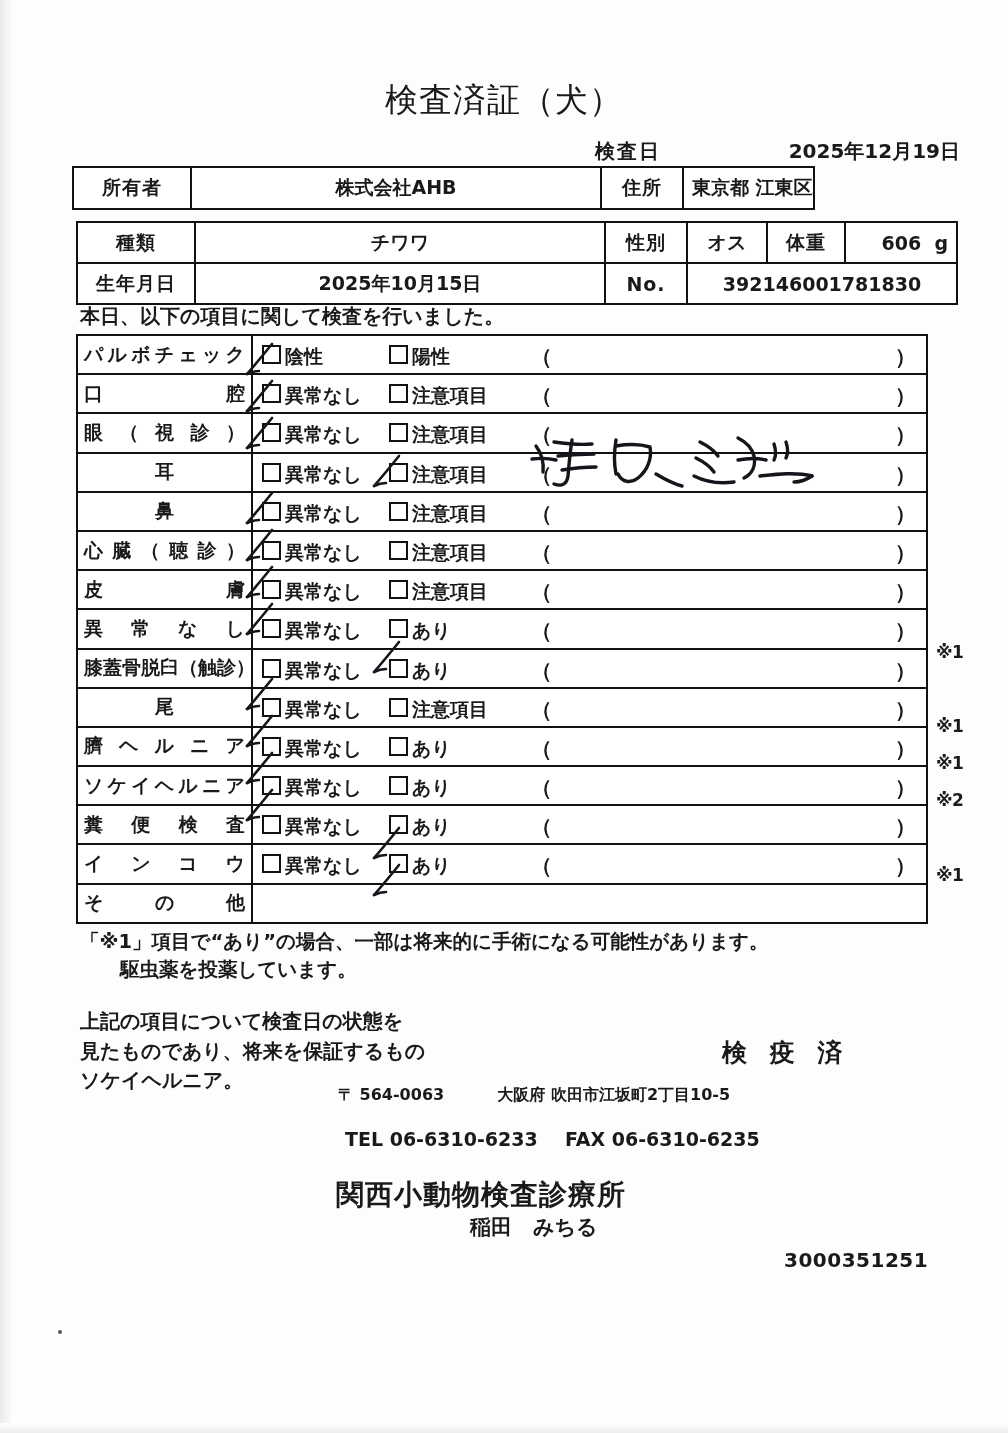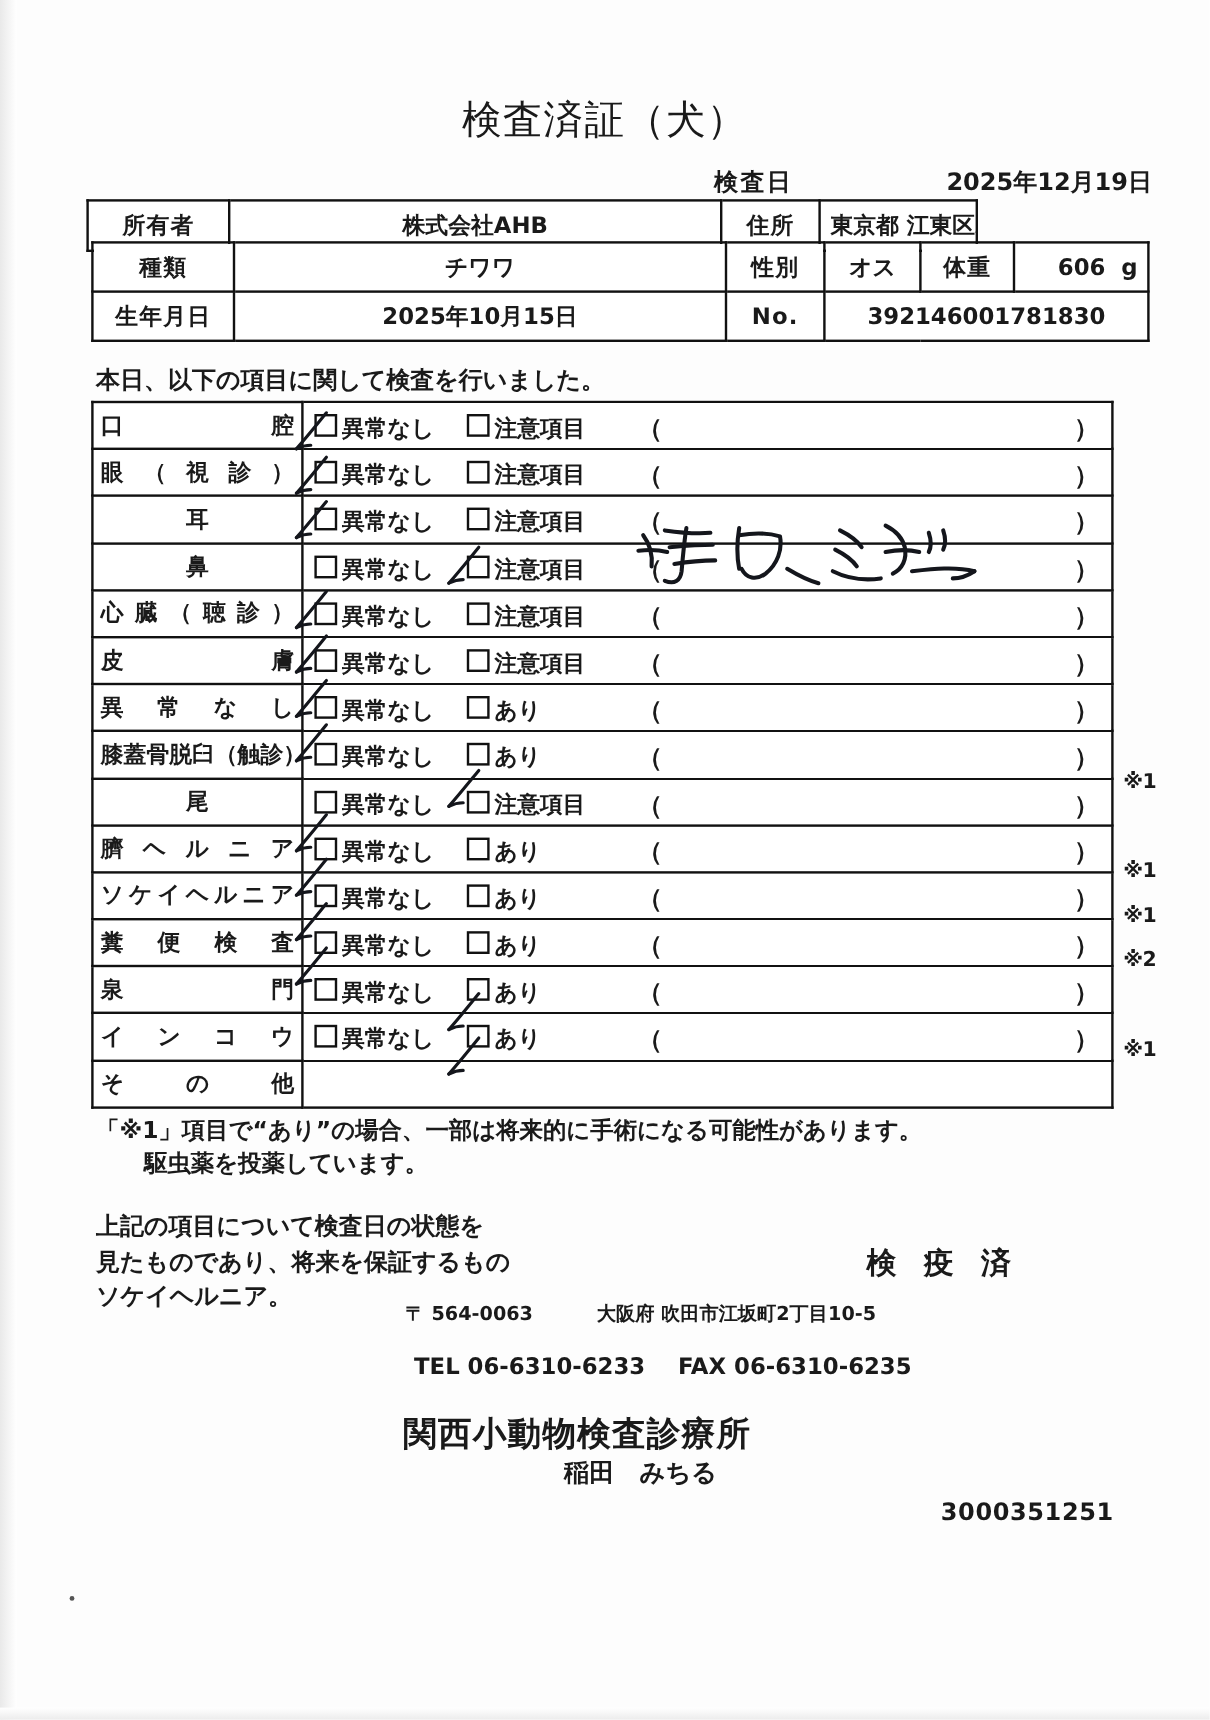--- a/index.html
+++ b/index.html
@@ -85,21 +85,21 @@
     letter-spacing: 1px;
   }
   .val-cell { text-align: center; }
   .num-right { text-align: right; padding-right: 6px; }
 
   
   #owner-table { left: 72px; top: 166px; width: 743px; }
   #owner-table td { height: 40px; }
 
   
-  #pet-table { left: 76px; top: 201px; width: 882px; }
+  #pet-table { left: 76px; top: 221px; width: 882px; }
   #pet-table td { height: 39px; }
 
   
   .instruction {
     position: absolute;
     left: 80px;
     top: 303px;
     font-size: 20px;
     font-weight: bold;
   }
@@ -323,20 +323,29 @@
 
   <div class="instruction">本日、以下の項目に関して検査を行いました。</div>
 
   <table class="tbl" id="exam-table">
     <colgroup>
         <col style="width:175px">
         <col>
       </colgroup>
     <tbody id="exam-body">
         <tr>
+          <td class="name">パルボチェック</td>
+          <td class="opts">
+            <span class="opt opt-a"><span class="box"></span>陰性</span>
+            <span class="opt opt-b"><span class="box"></span>陽性</span>
+            <span class="paren-open">（</span>
+            <span class="paren-close">）</span>
+          </td>
+        </tr>
+        <tr>
           <td class="name">口腔</td>
           <td class="opts">
             <span class="opt opt-a"><span class="box"></span>異常なし</span>
             <span class="opt opt-b"><span class="box"></span>注意項目</span>
             <span class="paren-open">（</span>
             <span class="paren-close">）</span>
           </td>
         </tr>
         <tr>
           <td class="name">眼（視診）</td>
@@ -423,29 +432,20 @@
           <td class="name">ソケイヘルニア</td>
           <td class="opts">
             <span class="opt opt-a"><span class="box"></span>異常なし</span>
             <span class="opt opt-b"><span class="box"></span>あり</span>
             <span class="paren-open">（</span>
             <span class="paren-close">）</span>
           </td>
         </tr>
         <tr>
           <td class="name">糞便検査</td>
-          <td class="opts">
-            <span class="opt opt-a"><span class="box"></span>異常なし</span>
-            <span class="opt opt-b"><span class="box"></span>あり</span>
-            <span class="paren-open">（</span>
-            <span class="paren-close">）</span>
-          </td>
-        </tr>
-        <tr>
-          <td class="name">泉門</td>
           <td class="opts">
             <span class="opt opt-a"><span class="box"></span>異常なし</span>
             <span class="opt opt-b"><span class="box"></span>あり</span>
             <span class="paren-open">（</span>
             <span class="paren-close">）</span>
           </td>
         </tr>
         <tr>
           <td class="name">インコウ</td>
           <td class="opts">

